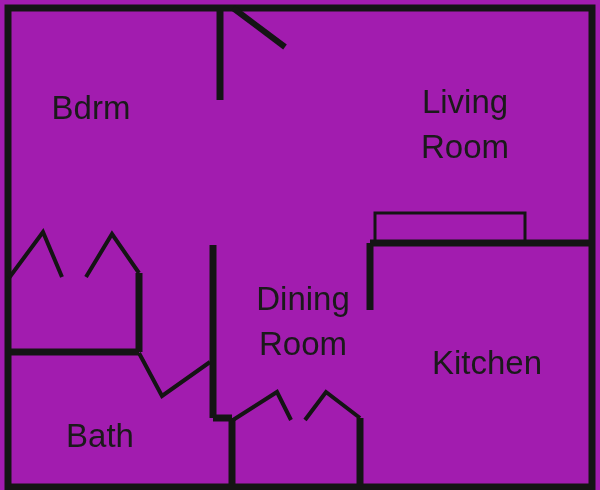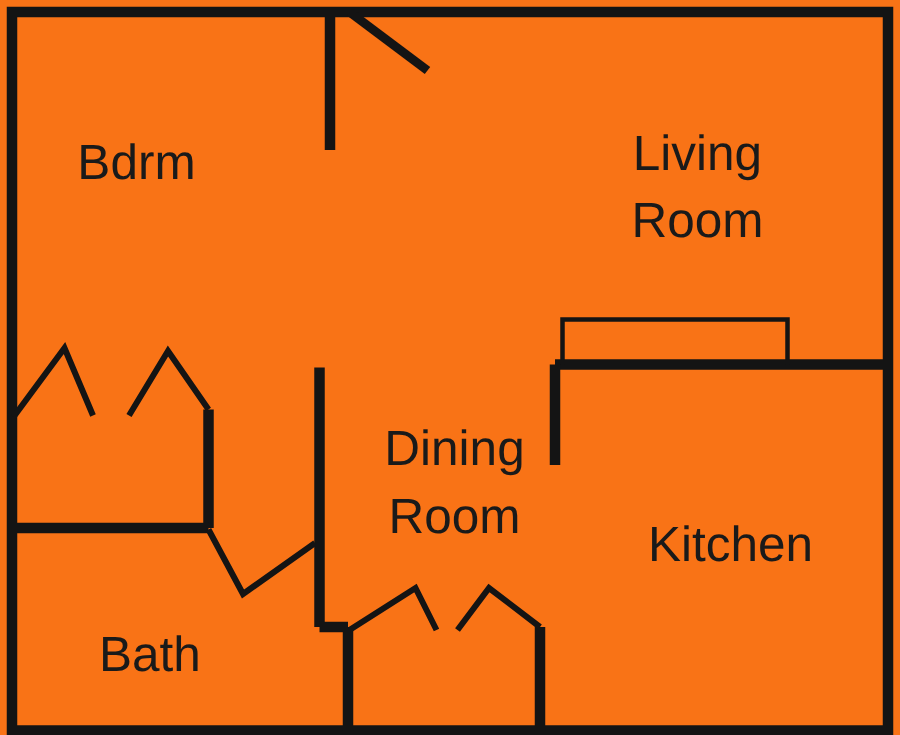--- a/index.html
+++ b/index.html
@@ -11,21 +11,21 @@
   body {
     width: 600px;
     height: 490px;
     font-family: "Liberation Sans", sans-serif;
     overflow: hidden;
   }
   #floorplan-root {
     position: relative;
     width: 600px;
     height: 490px;
-    background: #f97316;
+    background: #a21caf;
   }
   #floorplan-svg {
     position: absolute;
     left: 0;
     top: 0;
     width: 600px;
     height: 490px;
     display: block;
   }
   .room-label {

